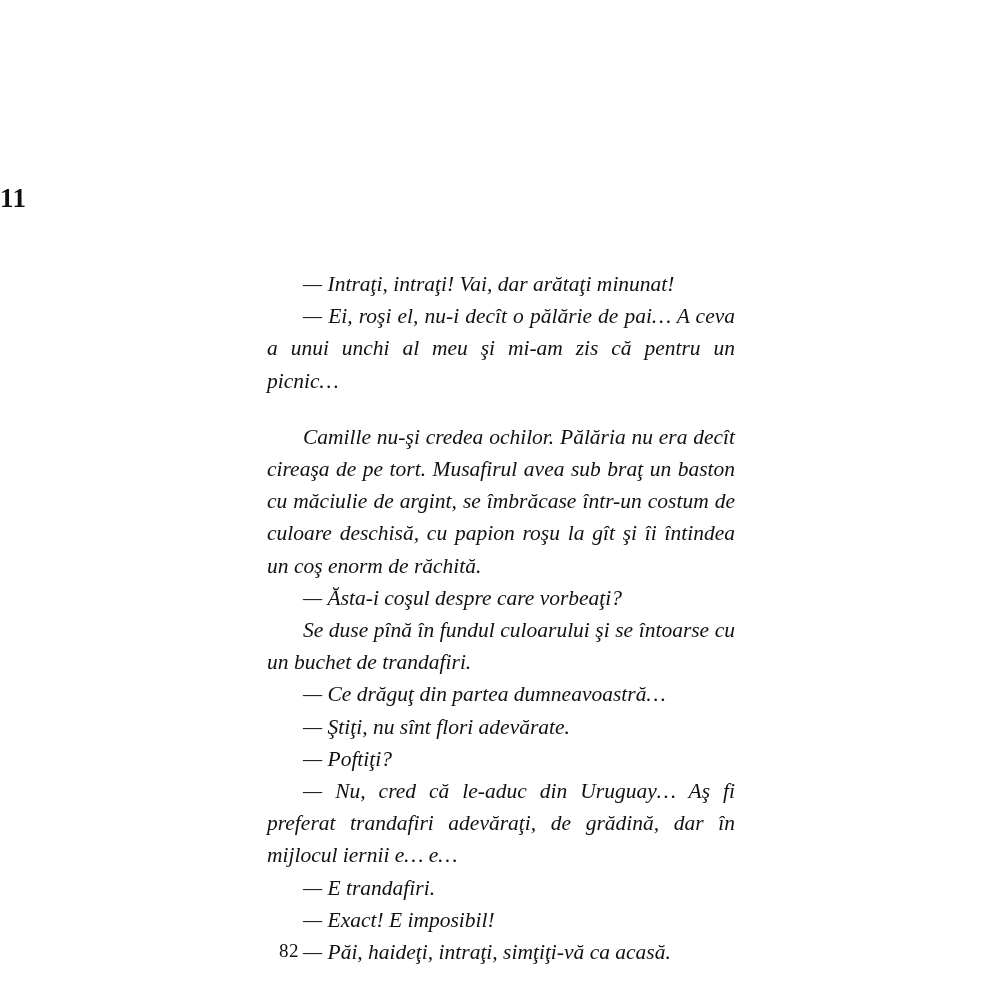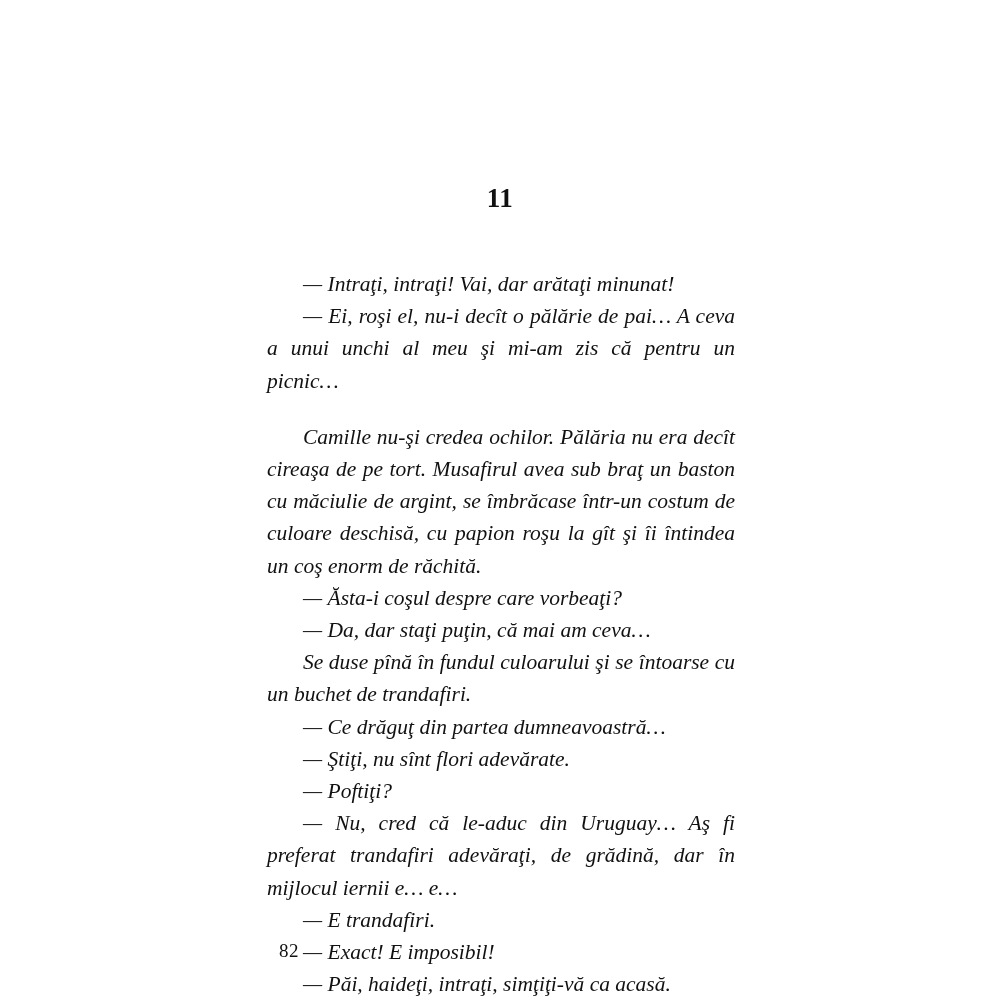--- a/index.html
+++ b/index.html
@@ -21,21 +21,20 @@
     left: 0;
     width: 1000px;
     height: 1000px;
     background: #ffffff;
   }
   .chapter-number {
     position: absolute;
     top: 183px;
     left: 0;
     width: 1000px;
-    text-align: center;
     font-size: 27px;
     font-weight: bold;
     letter-spacing: 0.5px;
   }
   .text-column {
     position: absolute;
     top: 268px;
     left: 267px;
     width: 468px;
     font-size: 21.5px;
@@ -64,21 +63,20 @@
 
 <div class="page">
 
   <div class="chapter-number">11</div>
 
   <div class="text-column">
     <p>— Intraţi, intraţi! Vai, dar arătaţi minunat!</p>
     <p>— Ei, roşi el, nu-i decît o pălărie de pai… A ceva a unui unchi al meu şi mi-am zis că pentru un picnic…</p>
     <p class="para-gap">Camille nu-şi credea ochilor. Pălăria nu era decît cireaşa de pe tort. Musafirul avea sub braţ un baston cu măciulie de argint, se îmbrăcase într-un costum de culoare deschisă, cu papion roşu la gît şi îi întindea un coş enorm de răchită.</p>
     <p>— Ăsta-i coşul despre care vorbeaţi?</p>
-    <p>— Da, dar staţi puţin, că mai am ceva…</p>
     <p>Se duse pînă în fundul culoarului şi se întoarse cu un buchet de trandafiri.</p>
     <p>— Ce drăguţ din partea dumneavoastră…</p>
     <p>— Ştiţi, nu sînt flori adevărate.</p>
     <p>— Poftiţi?</p>
     <p>— Nu, cred că le-aduc din Uruguay… Aş fi preferat trandafiri adevăraţi, de grădină, dar în mijlocul iernii e… e…</p>
     <p>— E trandafiri.</p>
     <p>— Exact! E imposibil!</p>
     <p>— Păi, haideţi, intraţi, simţiţi-vă ca acasă.</p>
 
   </div>

